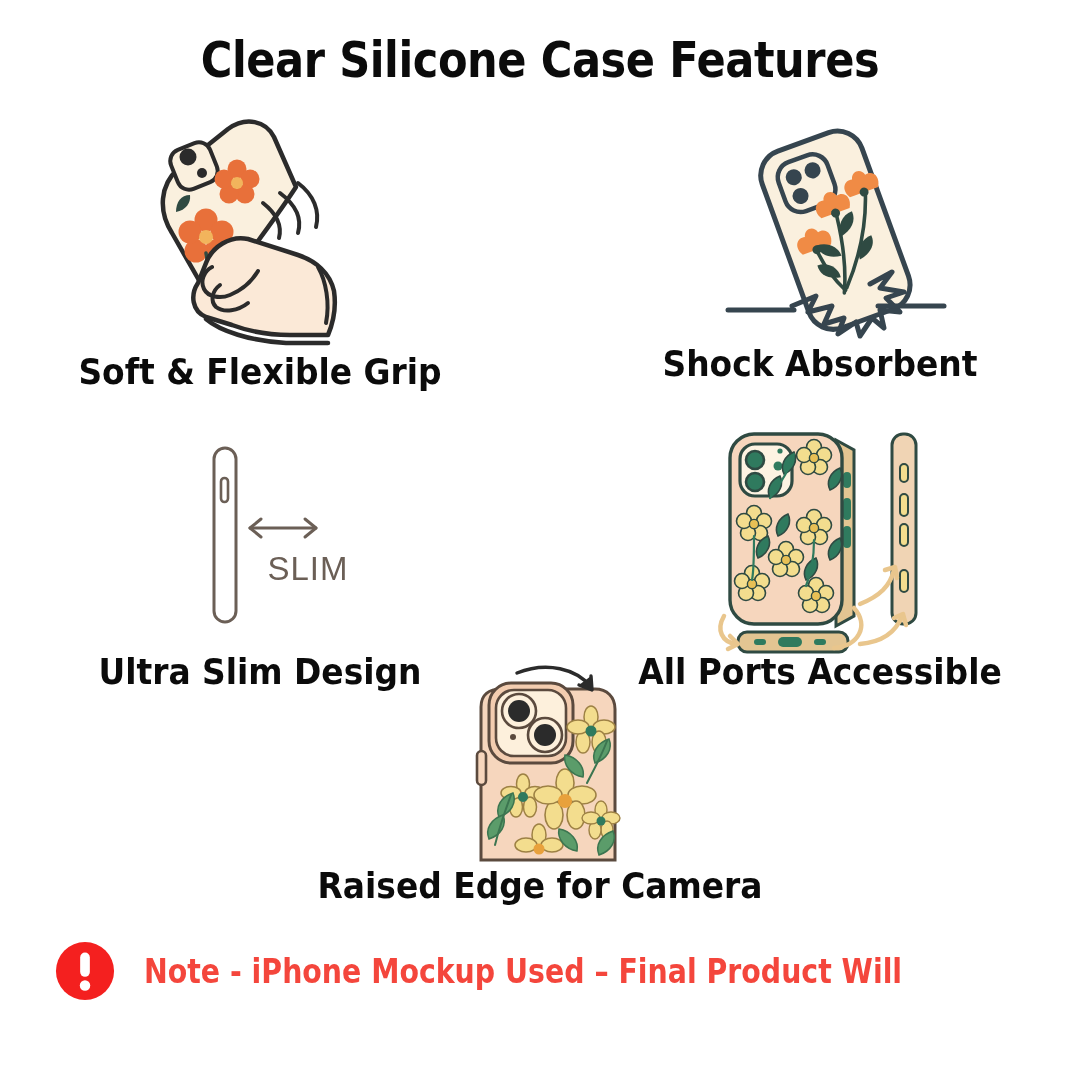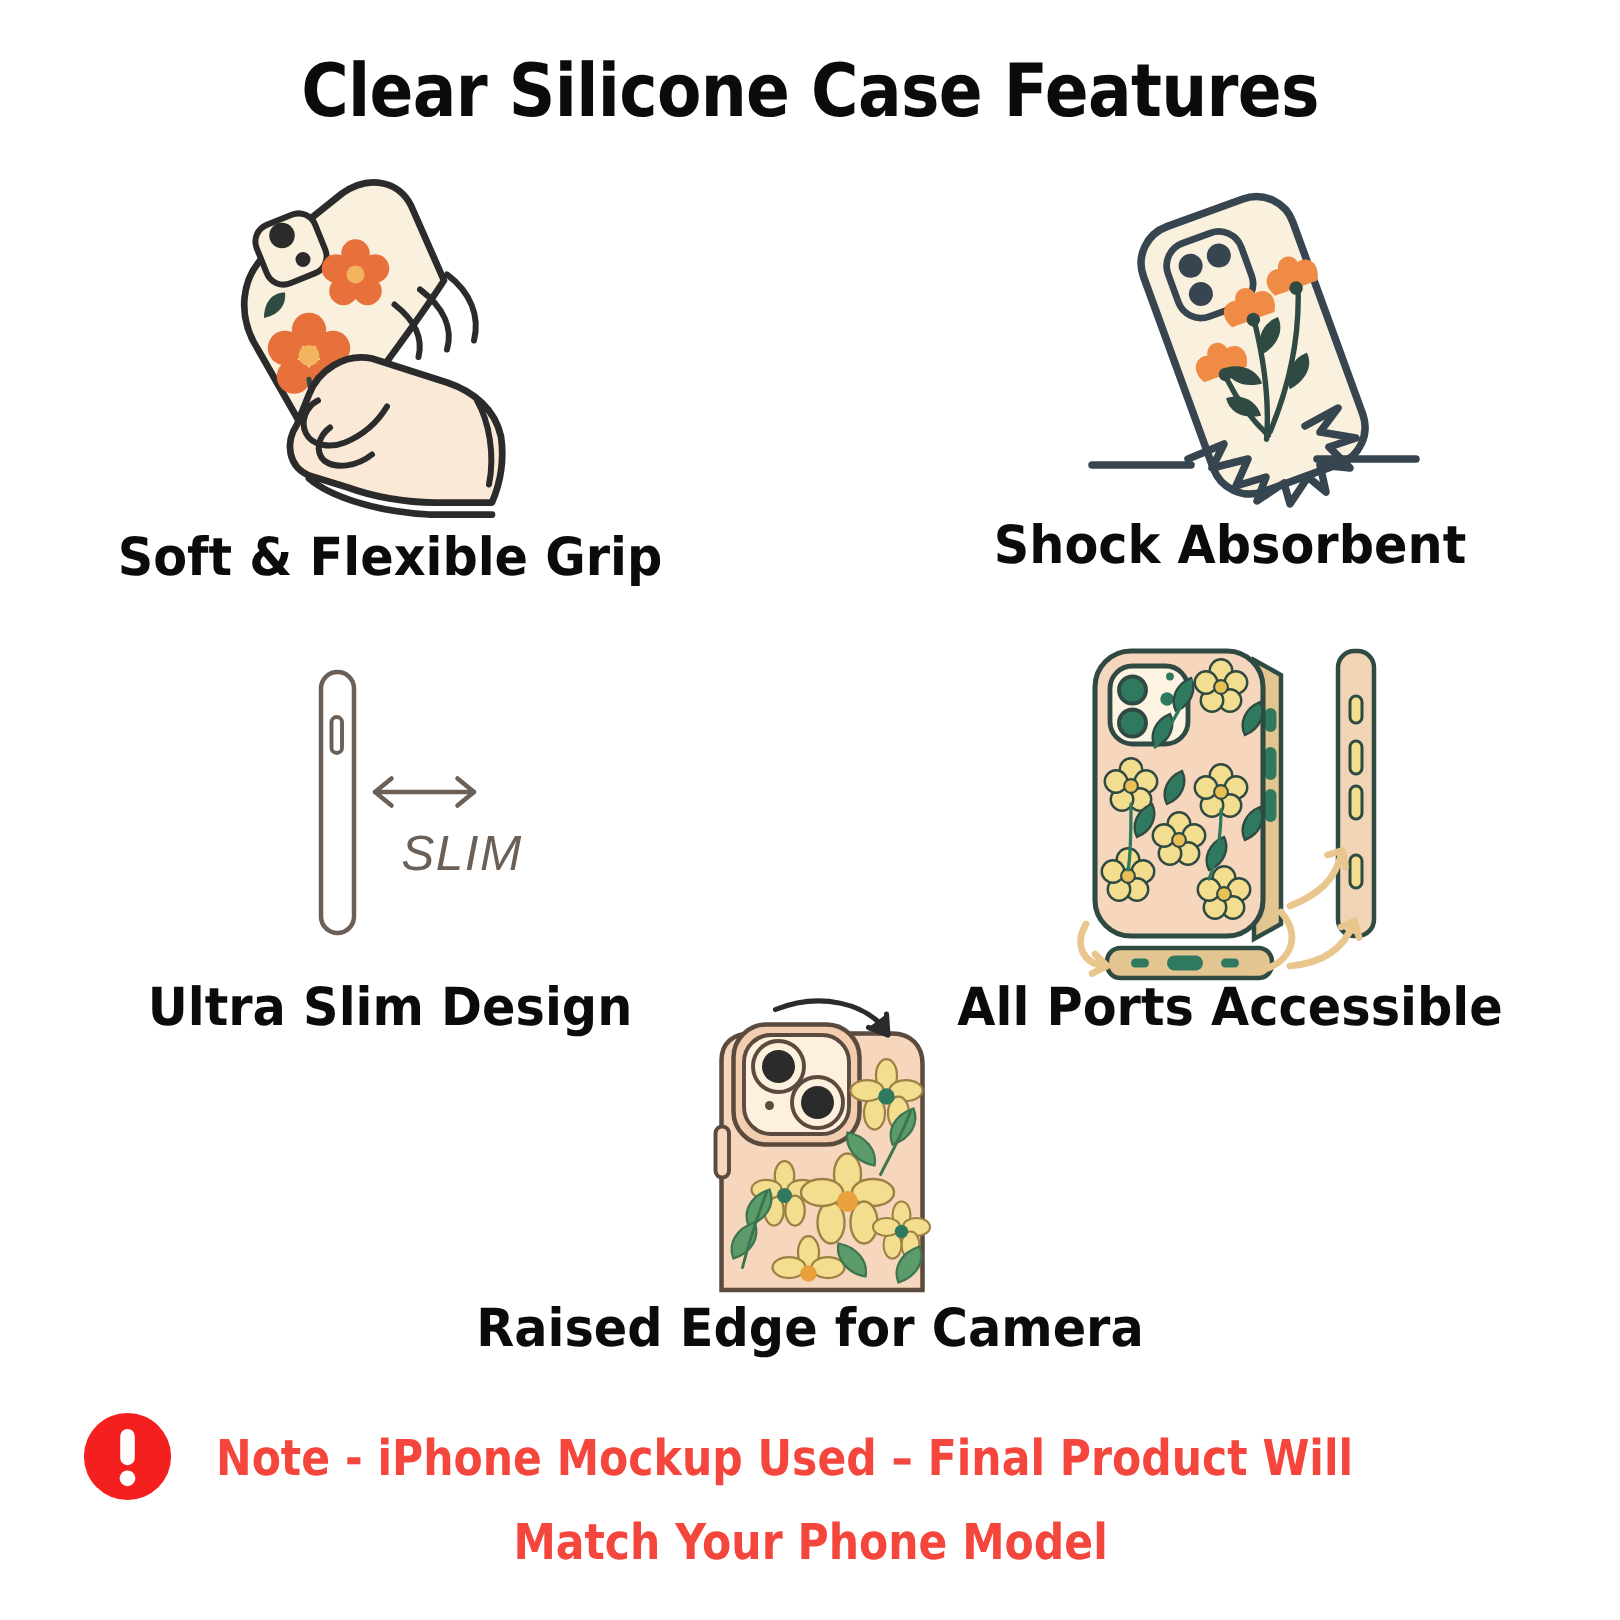--- a/index.html
+++ b/index.html
@@ -188,21 +188,21 @@
   <div class="feature" style="left:200px; top:440px;">
     <svg width="150" height="190" viewBox="0 0 150 190">
       <rect x="14" y="8" width="22" height="174" rx="11" fill="#ffffff" stroke="#6b5f56" stroke-width="3"></rect>
       <rect x="21" y="38" width="7" height="24" rx="3.5" fill="#ffffff" stroke="#6b5f56" stroke-width="2.6"></rect>
 
       <line x1="50" y1="88" x2="116" y2="88" stroke="#6b5f56" stroke-width="3" stroke-linecap="round"></line>
       <polyline points="61,79 50,88 61,97" fill="none" stroke="#6b5f56" stroke-width="3" stroke-linecap="round" stroke-linejoin="round"></polyline>
       <polyline points="105,79 116,88 105,97" fill="none" stroke="#6b5f56" stroke-width="3" stroke-linecap="round" stroke-linejoin="round"></polyline>
     </svg>
     <div style="position:absolute; left:48px; top:110px; width:120px; text-align:center;
-                font-family:'Liberation Sans', sans-serif; font-size:33px; color:#6b5f56; letter-spacing:1px;font-style:italic;">SLIM</div>
+                font-family:'Liberation Sans', sans-serif; font-size:33px; color:#6b5f56; letter-spacing:1px;">SLIM</div>
   </div>
   <div class="feature-label" id="label-slim">Ultra Slim Design</div>
 
   <div class="feature" style="left:710px; top:420px;">
     <svg width="230" height="235" viewBox="0 0 230 235">
 
       <path d="M126 20 L144 30 L144 196 L126 206 Z" fill="#e3c592" stroke="#2f4a42" stroke-width="3"></path>
       <rect x="133" y="52" width="8" height="16" rx="4" fill="#2f7a5e"></rect>
       <rect x="133" y="78" width="8" height="22" rx="4" fill="#2f7a5e"></rect>
       <rect x="133" y="106" width="8" height="22" rx="4" fill="#2f7a5e"></rect>
@@ -380,18 +380,15 @@
 
   <div class="note-row">
     <div class="note-line1">
       <svg class="note-icon" viewBox="0 0 64 64">
         <circle cx="32" cy="32" r="30" fill="#f4201f"></circle>
         <rect x="27" y="13" width="10" height="25" rx="5" fill="#ffffff"></rect>
         <circle cx="32" cy="47" r="5.4" fill="#ffffff"></circle>
       </svg>
       <div class="note-text">Note - iPhone Mockup Used – Final Product Will</div>
     </div>
-    <div class="note-line2">
-      <span class="note-text second" style="display:inline-block;">Match Your Phone Model</span>
-    </div>
   </div>
 
 </div>
 
 </body></html>

